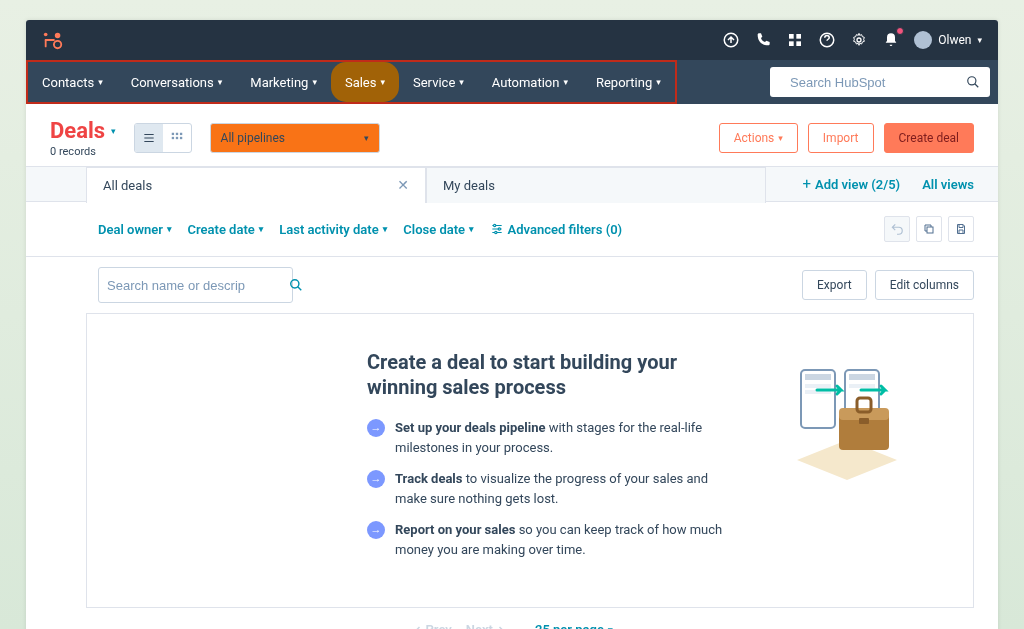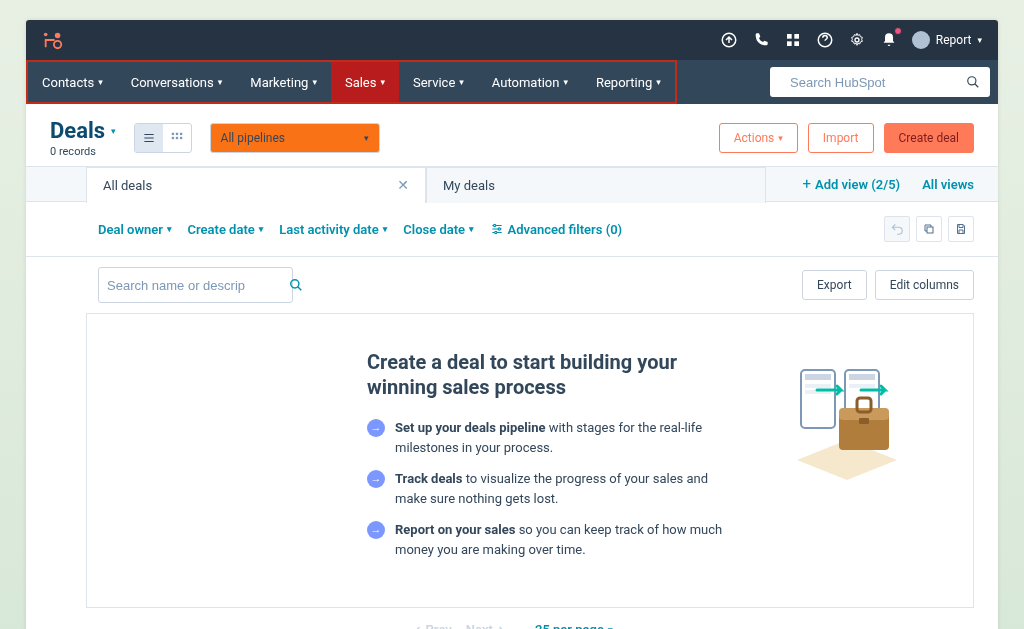--- a/index.html
+++ b/index.html
@@ -76,21 +76,21 @@
     border-top-width: 2px;
     height: 44px;
     justify-content: center;
   }
   .menubar .navitem {
     color: #fff;
     padding: 0 14px;
     display: flex; align-items: center; gap: 4px;
     font-size: 13px; cursor: pointer;
   }
-  .menubar .navitem.active { background: #b91c1c; }
+  .menubar .navitem.active { background: #a16207; border-radius: 15px; }
   .search-wrap {
     margin-left: auto;
     background: #fff;
     border-radius: 3px;
     display: flex;
     align-items: center;
     height: 30px;
     width: 220px;
     padding: 0 20px;
   }
@@ -102,21 +102,21 @@
   .search-wrap .sicon { color: #33475b; }
   
   .page-header {
     display: flex; align-items: center;
     padding: 14px 24px 8px 24px;
     gap: 18px;
   }
   .title-block { }
   .title-row { display: flex; align-items: center; gap: 6px; }
   .title {
-    color: #0c4a6e; font-weight: 700; font-size: 22px;
+    color: #ef4444; font-weight: 700; font-size: 22px;
   }
   .title-caret { color: #0091ae; }
   .subtitle { color: #33475b; font-size: 11px; margin-top: 2px; }
   .view-toggle {
     display: flex; border: 1px solid #cbd6e2; border-radius: 3px;
     overflow: hidden;
   }
   .view-btn {
     width: 28px; height: 28px; display: flex; align-items: center; justify-content: center;
     cursor: pointer; color: #7c98b6;
@@ -289,21 +289,21 @@
           </svg>
       </div>
       <div class="ico bell-wrap">
         <svg width="16" height="16" viewBox="0 0 24 24" fill="#fff">
             <path d="M12 2a6 6 0 0 0-6 6v5l-2 3h16l-2-3V8a6 6 0 0 0-6-6zM10 19a2 2 0 0 0 4 0"></path>
           </svg>
         <span class="bell-dot"></span>
       </div>
       <div class="user">
         <span class="avatar"></span>
-        <span>Report</span>
+        <span>Olwen</span>
         <span class="caret">▾</span>
       </div>
     </div>
   </div>
 
   <div class="menubar">
     <div class="navwrap">
       <div class="navitem">
           <span>Contacts</span>
           <span class="caret">▾</span>

